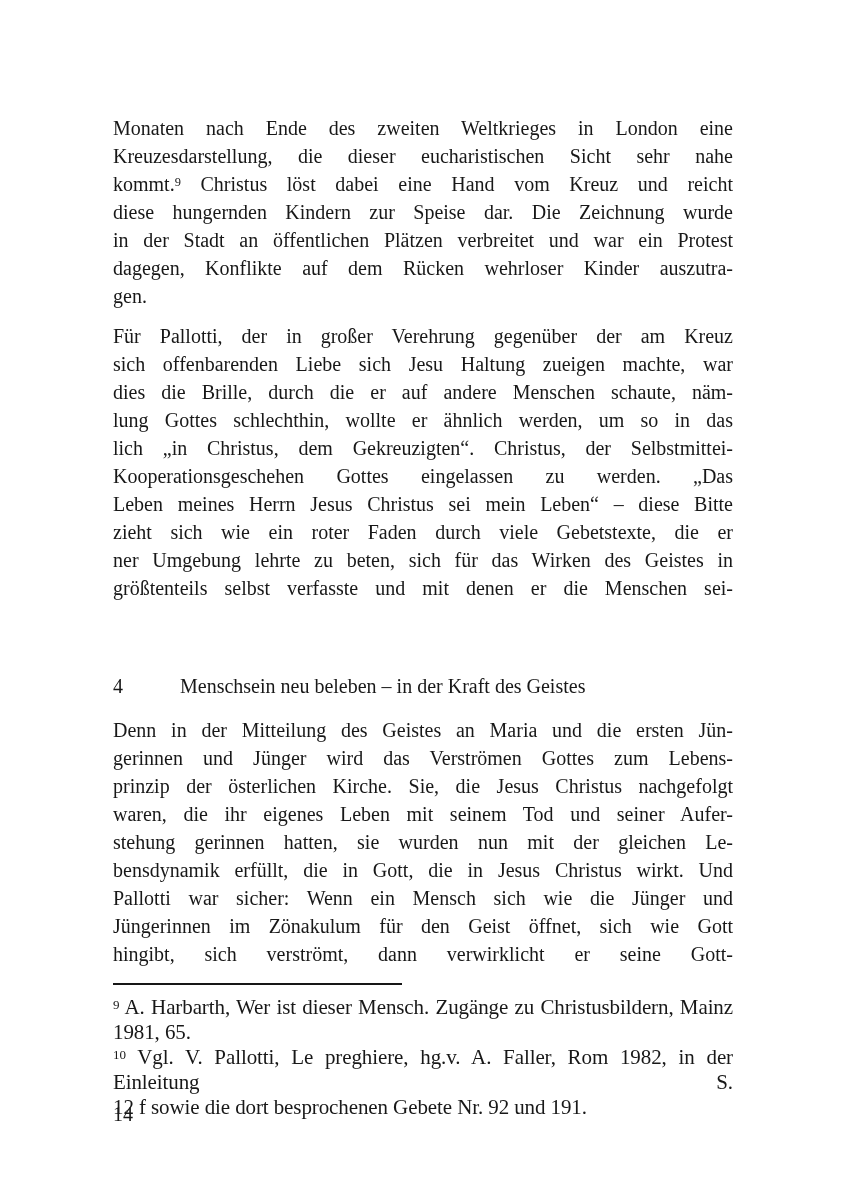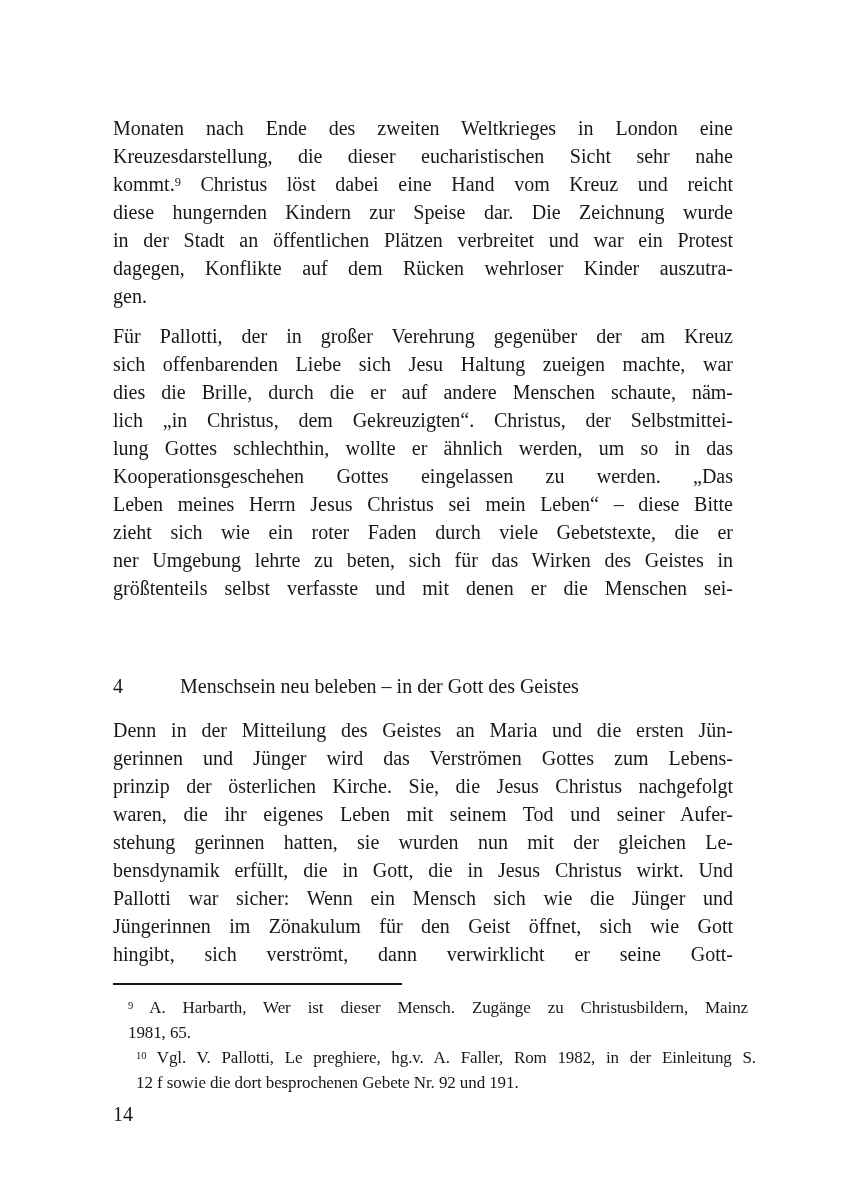--- a/index.html
+++ b/index.html
@@ -52,28 +52,28 @@
   #footnote-separator {
     position: absolute;
     left: 113px;
     top: 983px;
     width: 289px;
     height: 2px;
     background: #161616;
   }
   .footnote {
     position: absolute;
-    left: 128px;
+    left: 113px;
     width: 620px;
-    font-size: 17px;
+    font-size: 21px;
     line-height: 25px;
     letter-spacing: -0.1px;
   }
   #footnote-9  { top: 995px; }
-  #footnote-10 { top: 1045px; margin-left: 8px; }
+  #footnote-10 { top: 1045px; }
   #page-number {
     position: absolute;
     left: 113px;
     top: 1100px;
     font-size: 20px;
     line-height: 28px;
   }
 </style>
 </head>
 <body>
@@ -87,32 +87,32 @@
       <div class="line">diese hungernden Kindern zur Speise dar. Die Zeichnung wurde</div>
       <div class="line">in der Stadt an öffentlichen Plätzen verbreitet und war ein Protest</div>
       <div class="line">dagegen, Konflikte auf dem Rücken wehrloser Kinder auszutra-</div>
       <div class="line ragged">gen.</div>
     </div>
 
   <div class="textblock" id="paragraph-2">
       <div class="line">Für Pallotti, der in großer Verehrung gegenüber der am Kreuz</div>
       <div class="line">sich offenbarenden Liebe sich Jesu Haltung zueigen machte, war</div>
       <div class="line">dies die Brille, durch die er auf andere Menschen schaute, näm-</div>
+      <div class="line">lung Gottes schlechthin, wollte er ähnlich werden, um so in das</div>
       <div class="line">lich „in Christus, dem Gekreuzigten“. Christus, der Selbstmittei-</div>
-      <div class="line">lung Gottes schlechthin, wollte er ähnlich werden, um so in das</div>
       <div class="line">Kooperationsgeschehen Gottes eingelassen zu werden. „Das</div>
       <div class="line">Leben meines Herrn Jesus Christus sei mein Leben“ – diese Bitte</div>
       <div class="line">zieht sich wie ein roter Faden durch viele Gebetstexte, die er</div>
       <div class="line">ner Umgebung lehrte zu beten, sich für das Wirken des Geistes in</div>
       <div class="line">größtenteils selbst verfasste und mit denen er die Menschen sei-</div>
     </div>
 
   <div class="textblock" id="section-heading">
     <span class="heading-num">4</span>
-    <span class="heading-text">Menschsein neu beleben – in der Gott des Geistes</span>
+    <span class="heading-text">Menschsein neu beleben – in der Kraft des Geistes</span>
   </div>
 
   <div class="textblock" id="paragraph-3">
       <div class="line">Denn in der Mitteilung des Geistes an Maria und die ersten Jün-</div>
       <div class="line">gerinnen und Jünger wird das Verströmen Gottes zum Lebens-</div>
       <div class="line">prinzip der österlichen Kirche. Sie, die Jesus Christus nachgefolgt</div>
       <div class="line">waren, die ihr eigenes Leben mit seinem Tod und seiner Aufer-</div>
       <div class="line">stehung gerinnen hatten, sie wurden nun mit der gleichen Le-</div>
       <div class="line">bensdynamik erfüllt, die in Gott, die in Jesus Christus wirkt. Und</div>
       <div class="line">Pallotti war sicher: Wenn ein Mensch sich wie die Jünger und</div>

